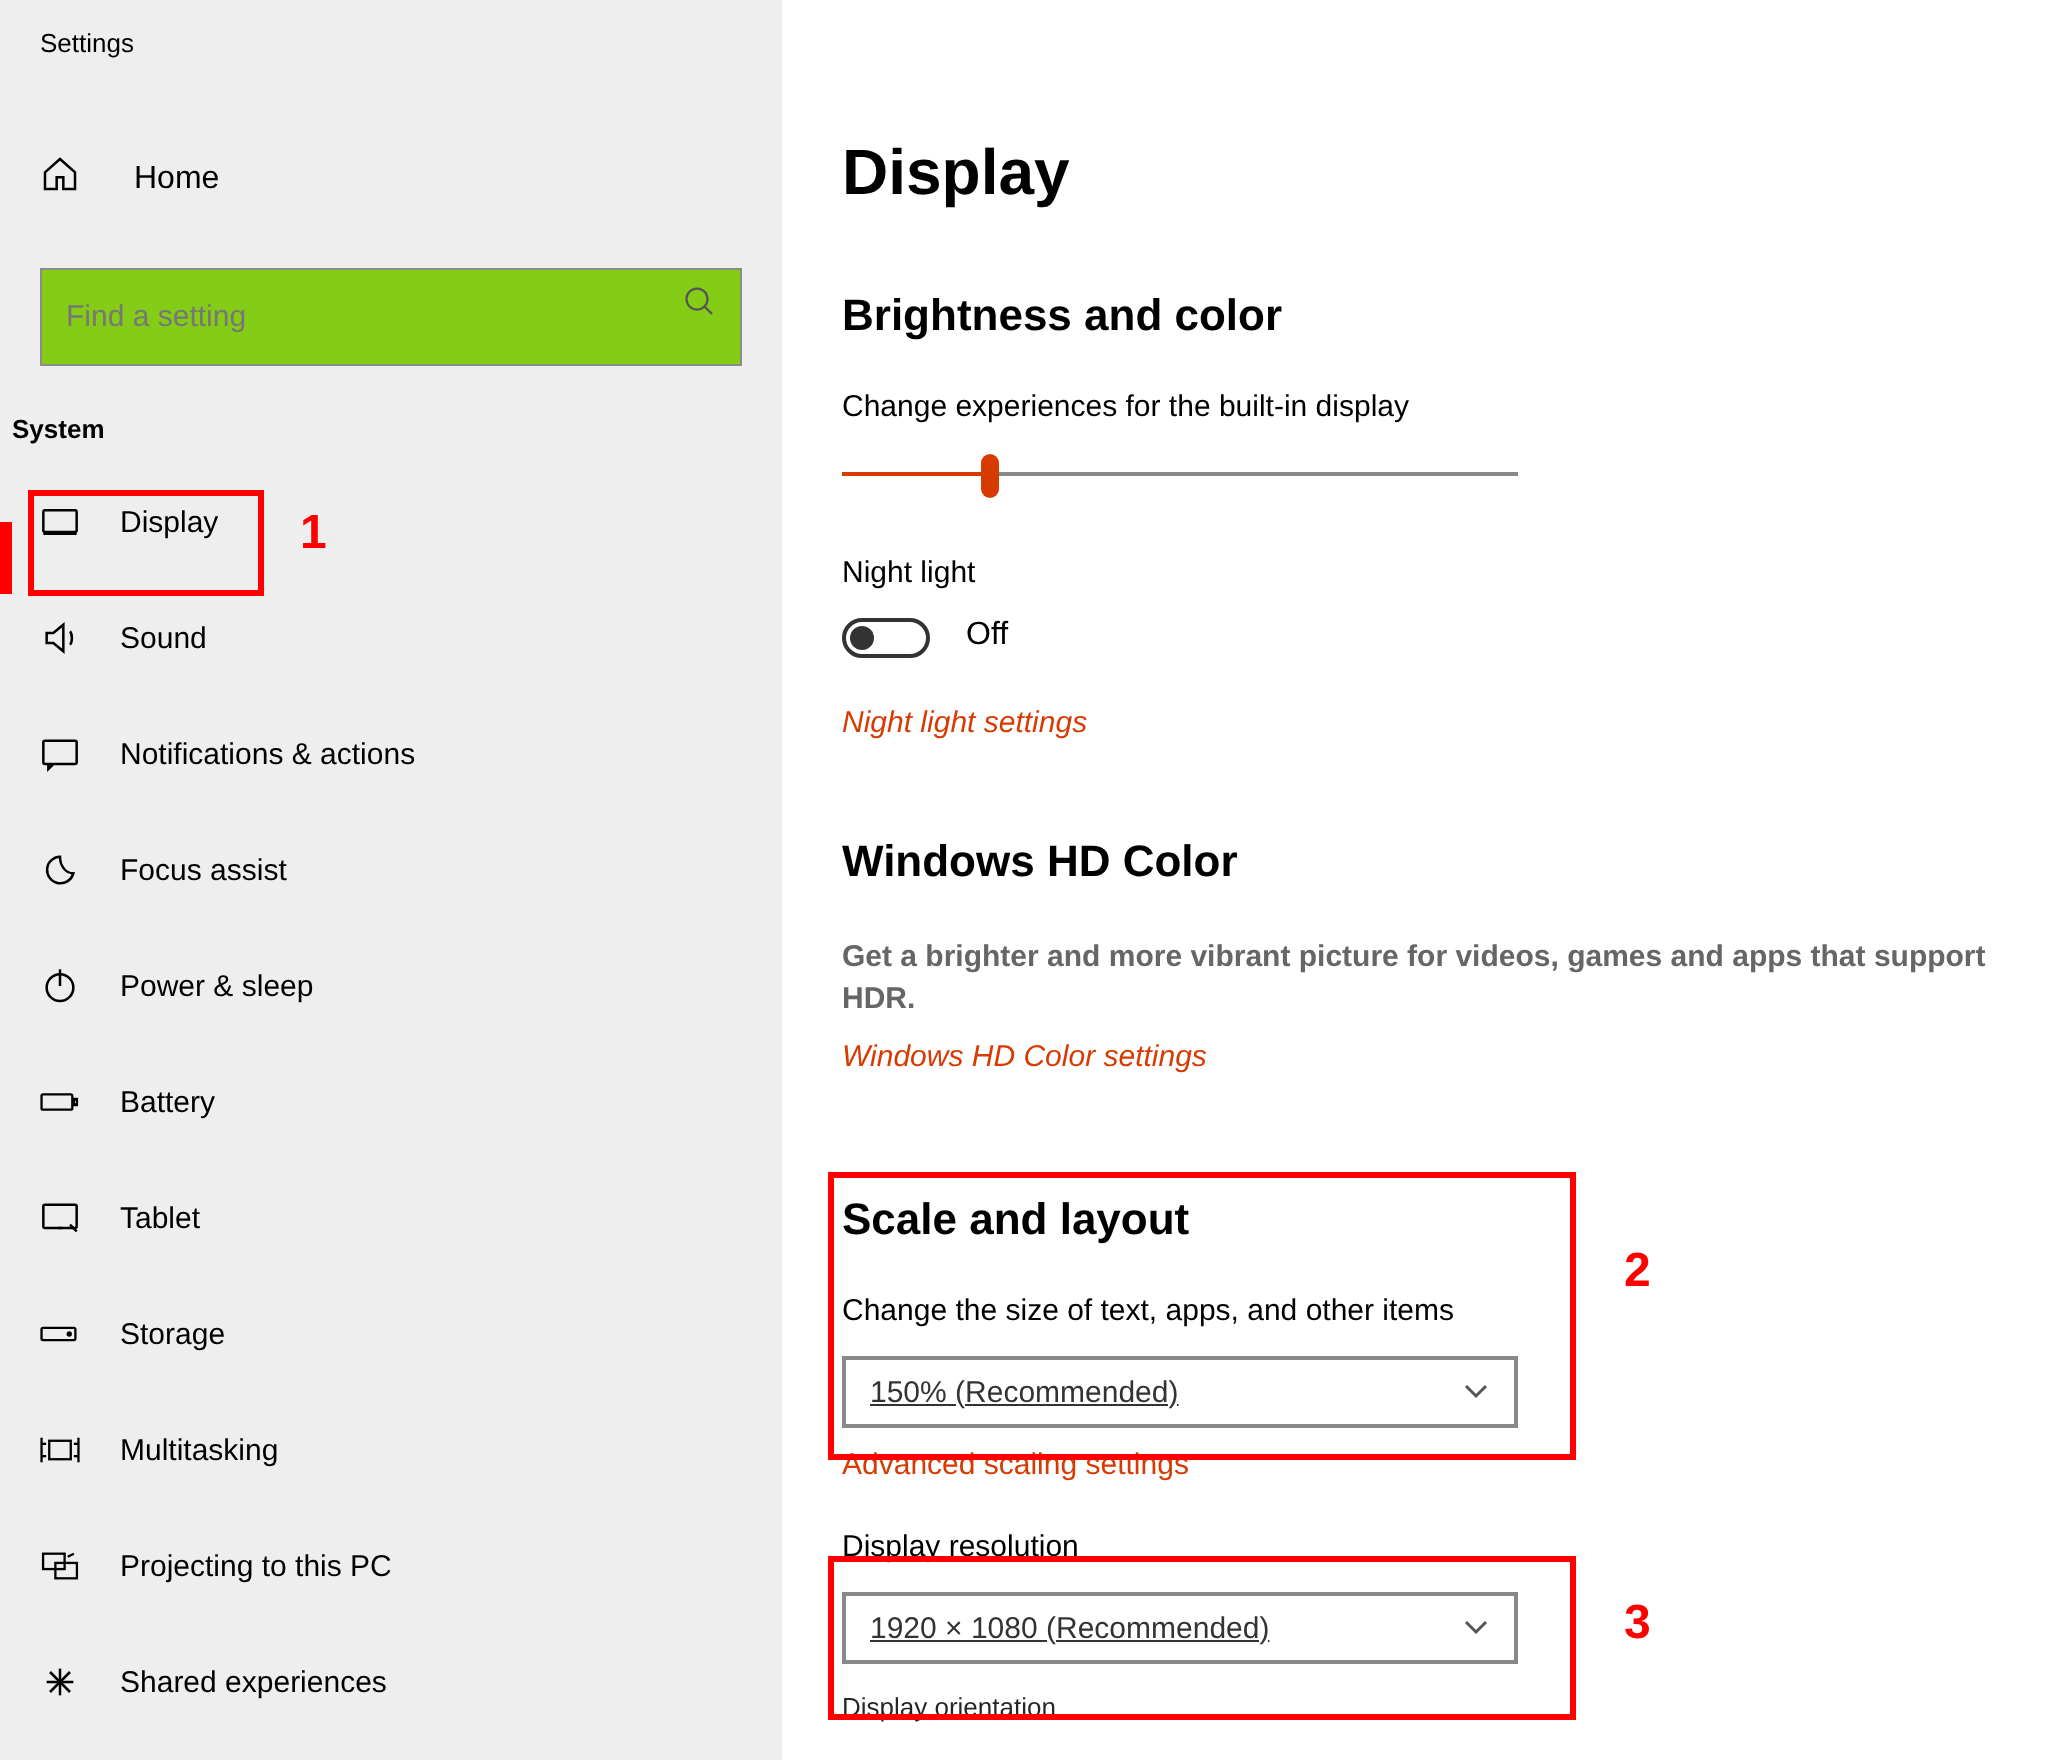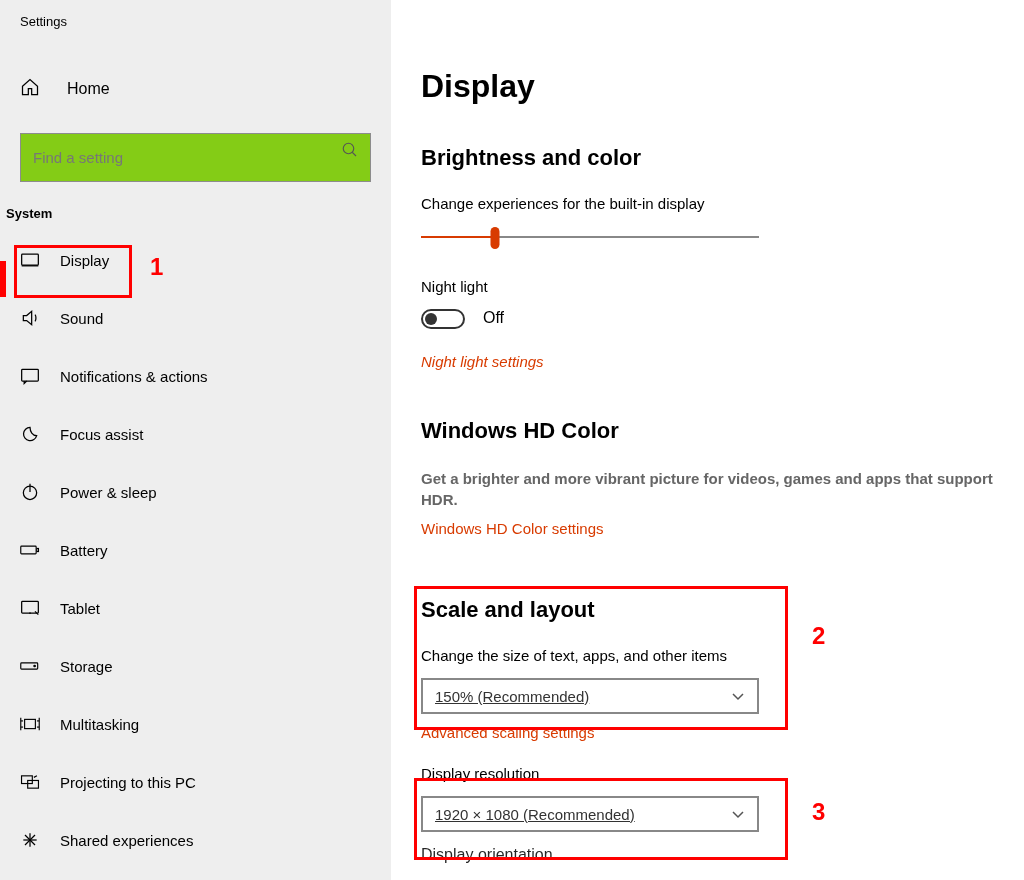--- a/index.html
+++ b/index.html
@@ -26,21 +26,21 @@
   .slider-container { width: 338px; height: 24px; position: relative; margin-bottom: 28px; }
   .slider-track-left { position: absolute; left: 0; top: 10px; height: 2px; background: #d83b01; width: 22%; }
   .slider-track-right { position: absolute; top: 10px; height: 2px; background: #888; left: 22%; right: 0; }
   .slider-thumb { position: absolute; top: 1px; left: 22%; transform: translateX(-50%); width: 9px; height: 22px; background: #d83b01; border-radius: 5px; }
   .toggle-row { display: flex; align-items: flex-start; gap: 18px; margin-bottom: 24px; }
   .toggle { width: 44px; height: 20px; border: 2px solid #333; border-radius: 12px; position: relative; cursor: pointer; }
   .toggle-knob { position: absolute; left: 2px; top: 2px; width: 12px; height: 12px; background: #333; border-radius: 50%; }
   .dropdown { width: 338px; height: 36px; border: 2px solid #888; display: flex; align-items: center; justify-content: space-between; padding: 0 12px; font-size: 15px; color: #333; cursor: pointer; margin-bottom: 10px; text-decoration: underline; }
   .chevron { color: #555; }
   .hd-section { margin-bottom: 12px; }
-  .cutoff { font-size: 16px; color: #000; }
+  .cutoff { font-size: 13px; color: #000; }
   
   .anno { position: absolute; border: 3px solid #ff0000; pointer-events: none; }
   .anno-label { position: absolute; font-size: 24px; font-weight: 700; color: #ff0000; pointer-events: none; }
   .active-bar { position: absolute; width: 6px; height: 36px; background: #ff0000; }
 </style>
 </head>
 <body>
 
 <div class="sidebar">
   <div class="app-title">Settings</div>
@@ -192,21 +192,21 @@
     <div class="toggle">
       <div class="toggle-knob"></div>
     </div>
     <span>Off</span>
   </div>
   <span class="link" style="margin-bottom:48px;font-style:italic;">Night light settings</span>
 
   <div class="hd-section">
     <h2 class="section-title">Windows HD Color</h2>
     <div class="desc-text">Get a brighter and more vibrant picture for videos, games and apps that support HDR.</div>
-    <span class="link" style="margin-bottom:48px;">Windows HD Color settings</span>
+    <span class="link" style="margin-bottom:48px;font-style:italic;">Windows HD Color settings</span>
   </div>
 
   <h2 class="section-title">Scale and layout</h2>
   <div class="setting-label">Change the size of text, apps, and other items</div>
   <div class="dropdown">
     <span>150% (Recommended)</span>
     <span class="chevron"><svg width="14" height="10" viewBox="0 0 14 10" fill="none" stroke="#555" stroke-width="1.5">
           <path d="M2 2l5 5 5-5"></path>
         </svg></span>
   </div>

